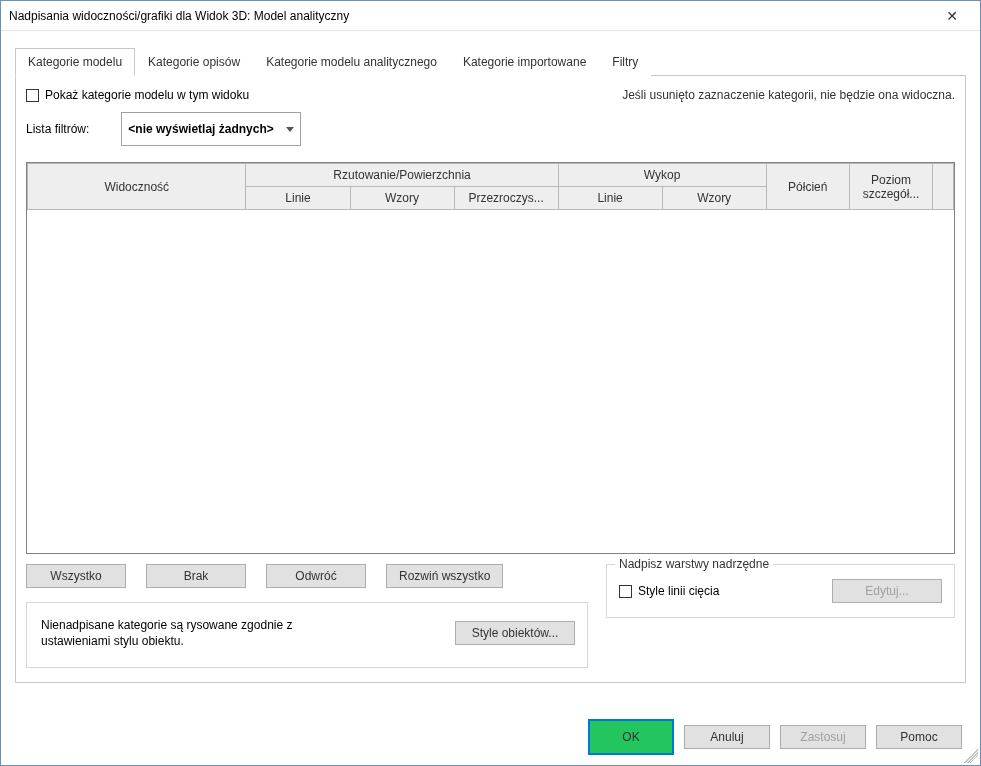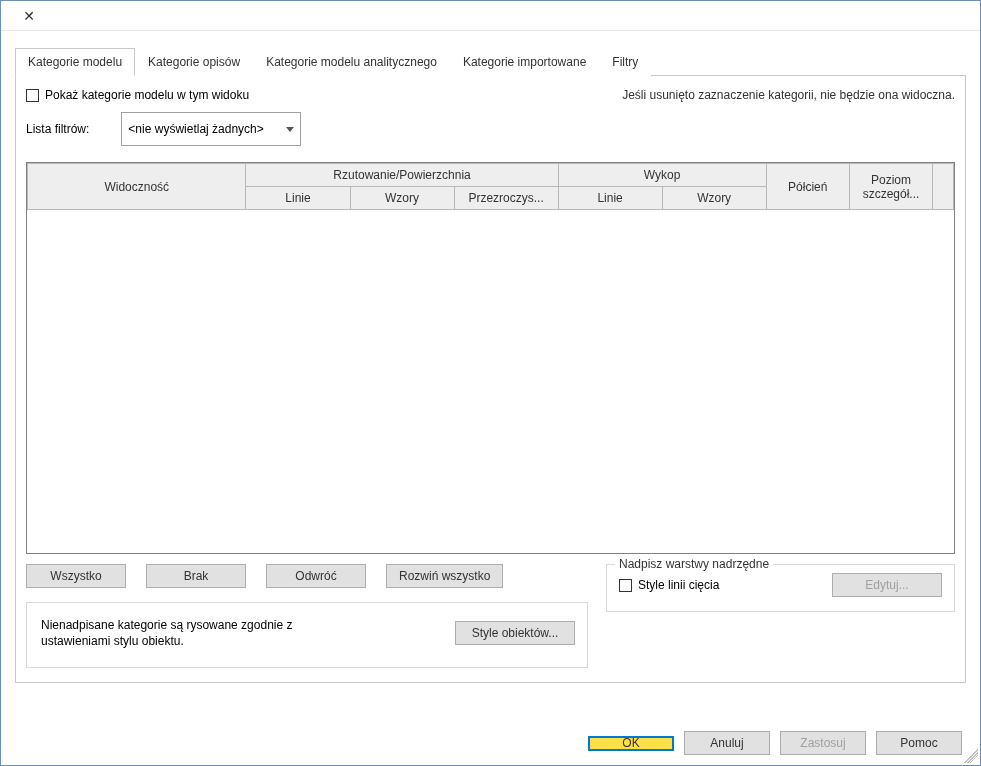--- a/index.html
+++ b/index.html
@@ -33,21 +33,21 @@
   .row1 { display: flex; justify-content: space-between; align-items: center; margin-bottom: 10px; }
   .chk { display: flex; align-items: center; gap: 6px; }
   .chkbox {
     width: 13px; height: 13px; border: 1px solid #333; background: #fff; display: inline-block;
   }
   .hint { color: #333; }
 
   .row2 { display: flex; align-items: center; gap: 32px; margin-bottom: 16px; }
   .select {
     border: 1px solid #a0a0a0; height: 22px; display: flex; align-items: center; padding: 16px 6px;
-    min-width: 180px; justify-content: space-between; gap: 8px; background: #fff; cursor: pointer;
+    min-width: 180px; justify-content: space-between; gap: 8px; background: #fff; cursor: pointer; font-weight: bold;
   }
   .caret {
     width: 0; height: 0; border-left: 4px solid transparent; border-right: 4px solid transparent;
     border-top: 5px solid #555;
   }
 
   .grid {
     border: 1px solid #828282; height: 392px; background: #fff; overflow: hidden;
   }
   table { border-collapse: collapse; width: 100%; }
@@ -73,40 +73,41 @@
     align-items: center; justify-content: space-between;
   }
   .infobox .txt { max-width: 280px; line-height: 1.35; }
 
   .groupbox {
     border: 1px solid #d8d8d8; padding: 8px 12px 14px 12px; width: 349px; position: relative;
   }
   .groupbox .legend {
     position: absolute; top: -8px; left: 8px; background: #fff; padding: 0 4px; color: #333;
   }
-  .groupbox-row { display: flex; justify-content: space-between; align-items: center; }
+  .groupbox-row { display: flex; justify-content: space-between; align-items: center; margin-top: 6px; }
 
   .footer {
     position: absolute; bottom: 10px; right: 18px; display: flex; gap: 10px; align-items: center;
   }
-  .btn.primary { border: 2px solid #0078d7; background: #fde047; min-width: 86px; height: 15px; }
+  .btn.primary { border: 2px solid #0078d7; background: #22c55e; min-width: 86px; height: 36px; }
   .btn.std { min-width: 86px; height: 24px; }
   .resize-grip {
     position: absolute; right: 2px; bottom: 2px; width: 14px; height: 14px;
     background:
       linear-gradient(135deg, transparent 0 50%, #c0c0c0 50% 55%, transparent 55% 60%,
                       #c0c0c0 60% 65%, transparent 65% 70%, #c0c0c0 70% 75%, transparent 75% 100%);
   }
 </style>
 </head>
 <body>
 
 <div class="window">
 
   <div class="titlebar">
+    <span class="title">Nadpisania widoczności/grafiki dla Widok 3D: Model analityczny</span>
     <div class="close-btn">✕</div>
   </div>
 
   <div class="content">
 
     <div class="tabstrip">
       <div class="tab active">Kategorie modelu</div>
       <div class="tab">Kategorie opisów</div>
       <div class="tab">Kategorie modelu analitycznego</div>
       <div class="tab">Kategorie importowane</div>

